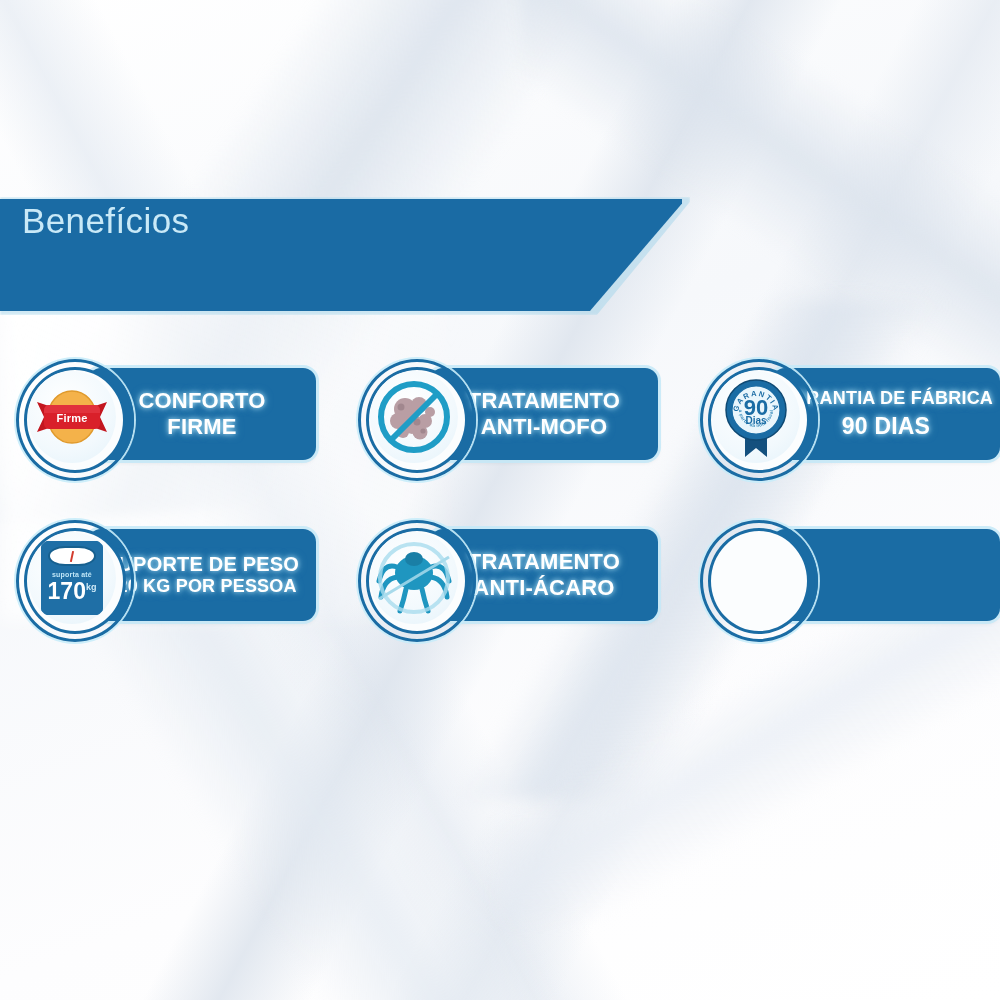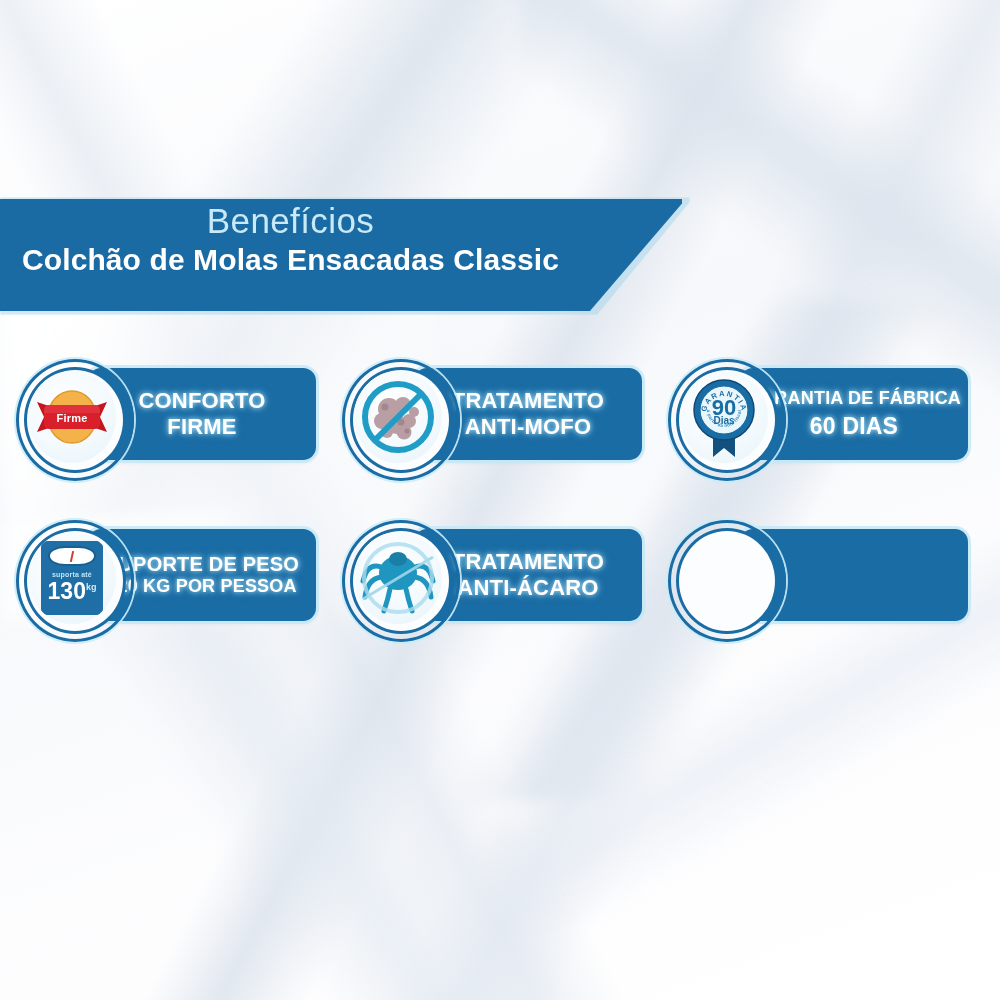--- a/index.html
+++ b/index.html
@@ -66,41 +66,40 @@
     position:absolute;left:0;top:197px;width:690px;height:118px;
     clip-path:polygon(0 0, 100% 0, 100% 4%, 86.5% 100%, 0 100%);
     background:rgba(170,215,235,.55);
     filter:blur(1px);
     z-index:0;
   }
   .ribbon{z-index:1;}
   .ribbon-txt{
     position:absolute;left:22px;top:203px;z-index:3;
     line-height:1;
-    text-align:center;
   }
   .t-benef{
     display:block;
     font-size:35px;letter-spacing:.4px;font-weight:300;
     color:#c9e9f7;
     margin-bottom:7px;
   }
   .t-prod{
     display:block;
     font-size:30px;letter-spacing:.1px;font-weight:700;
     color:#ffffff;
   }
 
   
   .grid{
     position:absolute;left:0;top:355px;width:1000px;
   }
   .row{
     display:flex;justify-content:flex-start;align-items:flex-start;
-    gap:0;
+    gap:16px;
   }
   .row.r2{margin-top:36px;}
   .badge{
     position:relative;
     width:326px;height:125px;
     display:flex;align-items:center;
     flex:0 0 326px;
   }
   .badge .plate{
     position:absolute;left:88px;top:13px;
@@ -177,21 +176,20 @@
     <div class="fold3"></div>
     <div class="fold4"></div>
     <div class="fold5"></div>
     <div class="hiL"></div>
   </div>
 
   <div class="ribbon-glow"></div>
   <div class="ribbon"></div>
   <div class="ribbon-txt">
     <span class="t-benef">Benefícios</span>
-    <span class="t-prod">Colchão de Molas Ensacadas Classic</span>
   </div>
 
   <div class="grid">
 
     <div class="row r1">
 
       <div class="badge">
         <div class="plate"></div>
         <div class="label">
           <span class="l1">CONFORTO</span>
@@ -244,21 +242,21 @@
               <line x1="17" y1="63" x2="63" y2="17" stroke="#1f9dc6" stroke-width="6"></line>
             </svg>
           </div>
         </div>
       </div>
 
       <div class="badge tiny">
         <div class="plate"></div>
         <div class="label">
           <span class="l1">GARANTIA DE FÁBRICA</span>
-          <span class="l2" style="font-size:23px;margin-top:4px;">60 DIAS</span>
+          <span class="l2" style="font-size:23px;margin-top:4px;">90 DIAS</span>
         </div>
         <div class="disc">
           <div class="ring-o"></div>
           <div class="ring-i"></div>
           <div class="face">
             <div class="seal-wrap">
               <svg width="80" height="86" viewBox="0 0 80 86" aria-hidden="true" style="position:absolute;left:0;top:0;">
                 <path d="M29 56 L29 83 L40 74 L51 83 L51 56 Z" fill="#14507e"></path>
                 <circle cx="40" cy="36" r="30" fill="#1a6ca4"></circle>
                 <circle cx="40" cy="36" r="30" fill="none" stroke="#0f4a74" stroke-width="1.5"></circle>
@@ -292,21 +290,21 @@
           <span class="l1">SUPORTE DE PESO</span>
           <span class="l2" style="font-size:18px;">120 KG POR PESSOA</span>
         </div>
         <div class="disc">
           <div class="ring-o"></div>
           <div class="ring-i"></div>
           <div class="face">
             <div class="scale-box">
               <div class="scale-dial"></div>
               <div class="scale-sup">suporta até</div>
-              <div class="scale-num"><span>130</span><span class="scale-kg">kg</span></div>
+              <div class="scale-num"><span>170</span><span class="scale-kg">kg</span></div>
             </div>
           </div>
         </div>
       </div>
 
       <div class="badge">
         <div class="plate"></div>
         <div class="label">
           <span class="l1">TRATAMENTO</span>
           <span class="l2">ANTI-ÁCARO</span>

